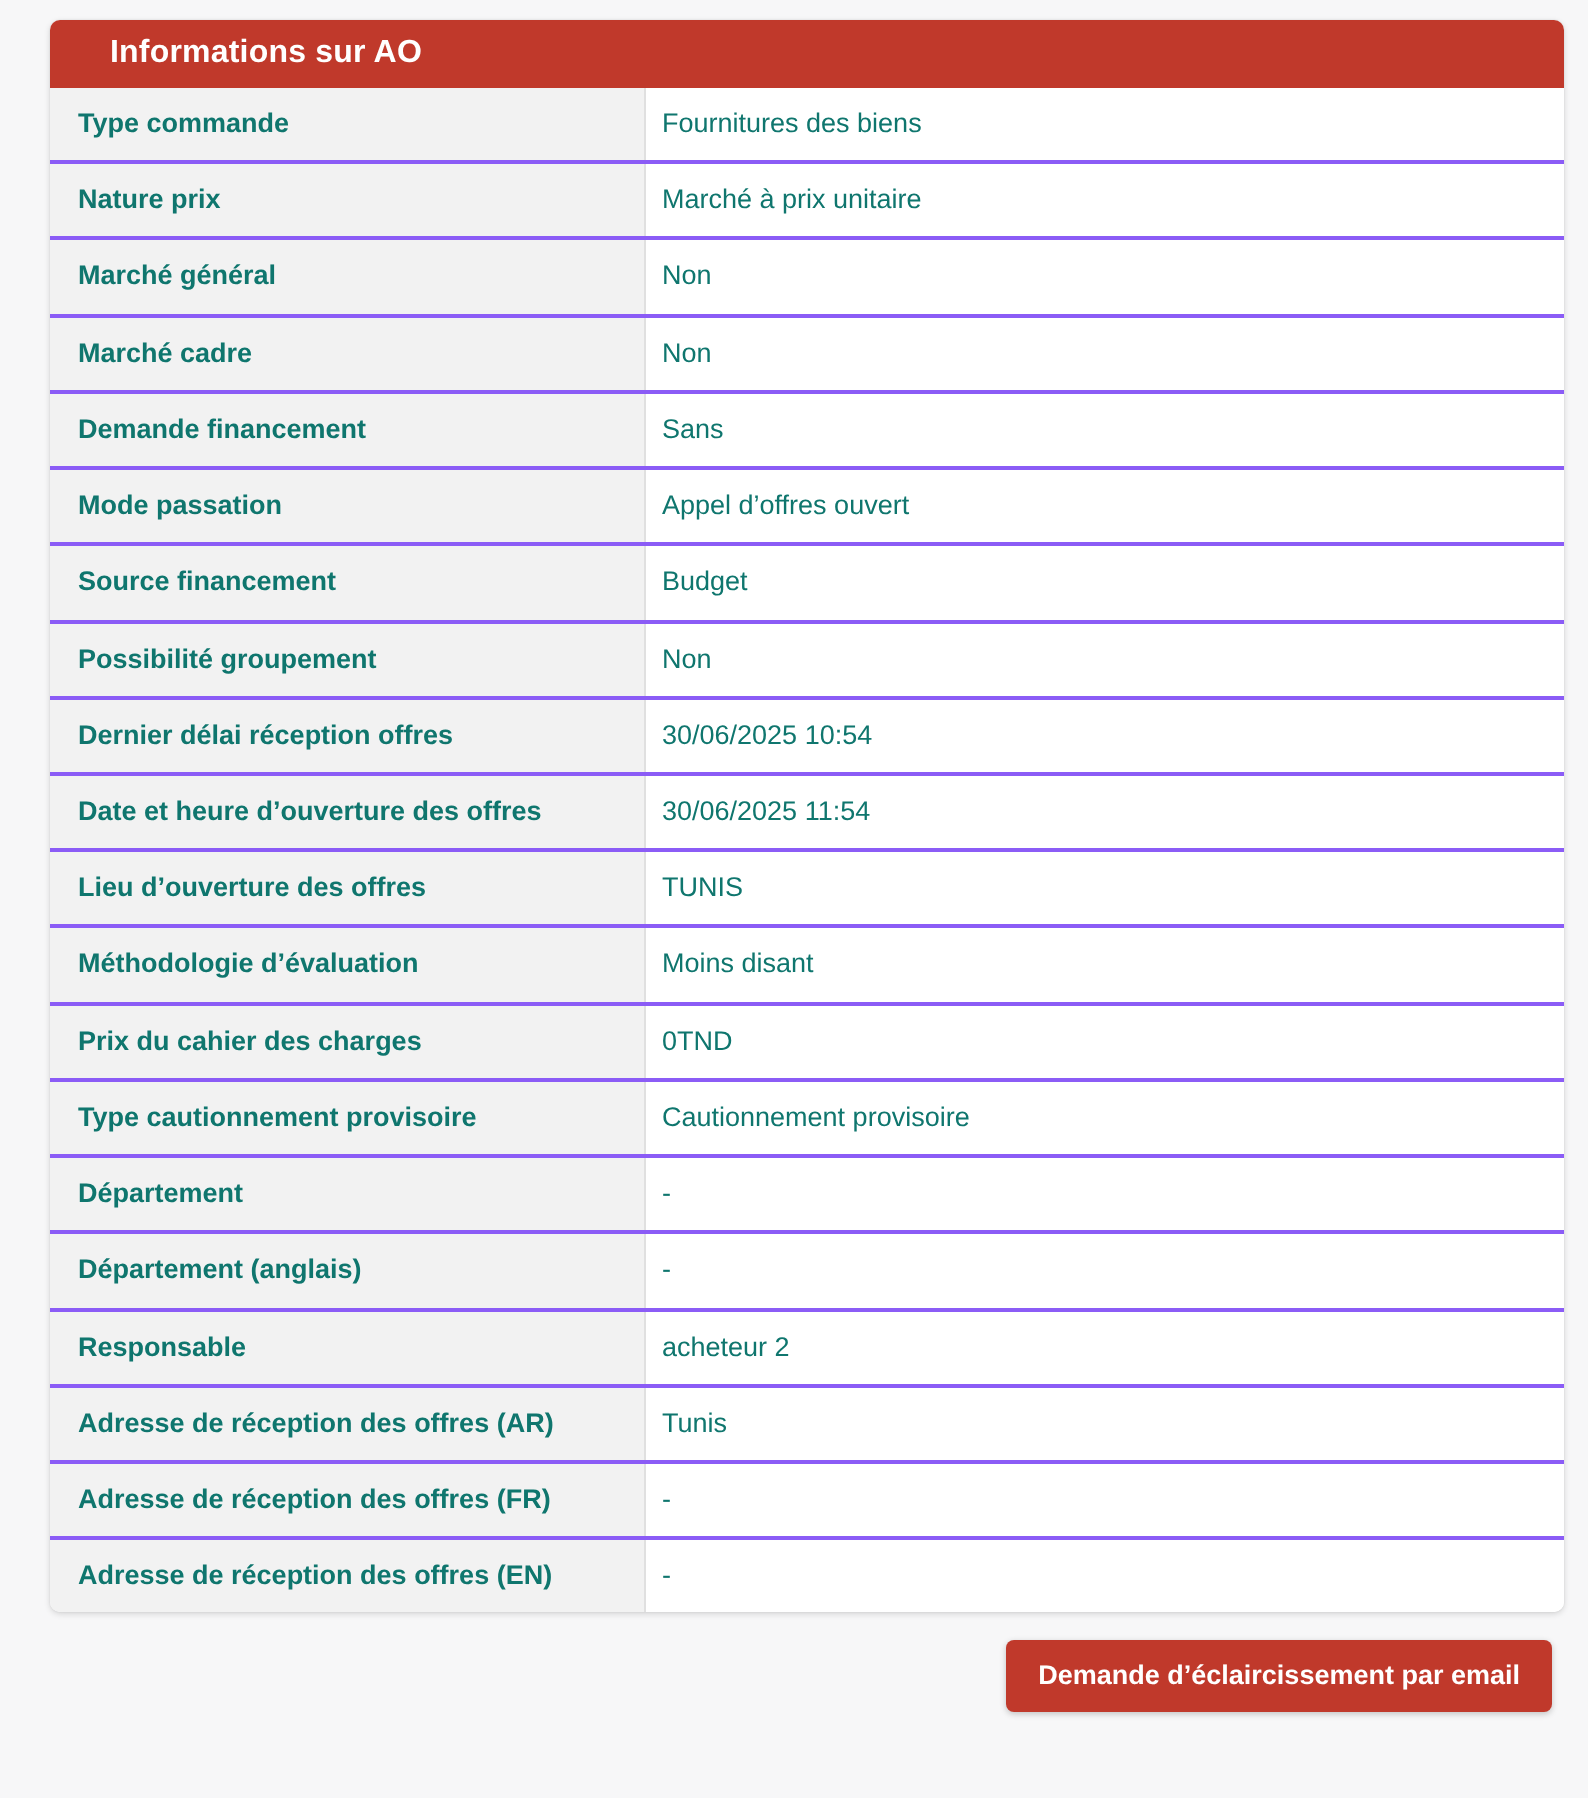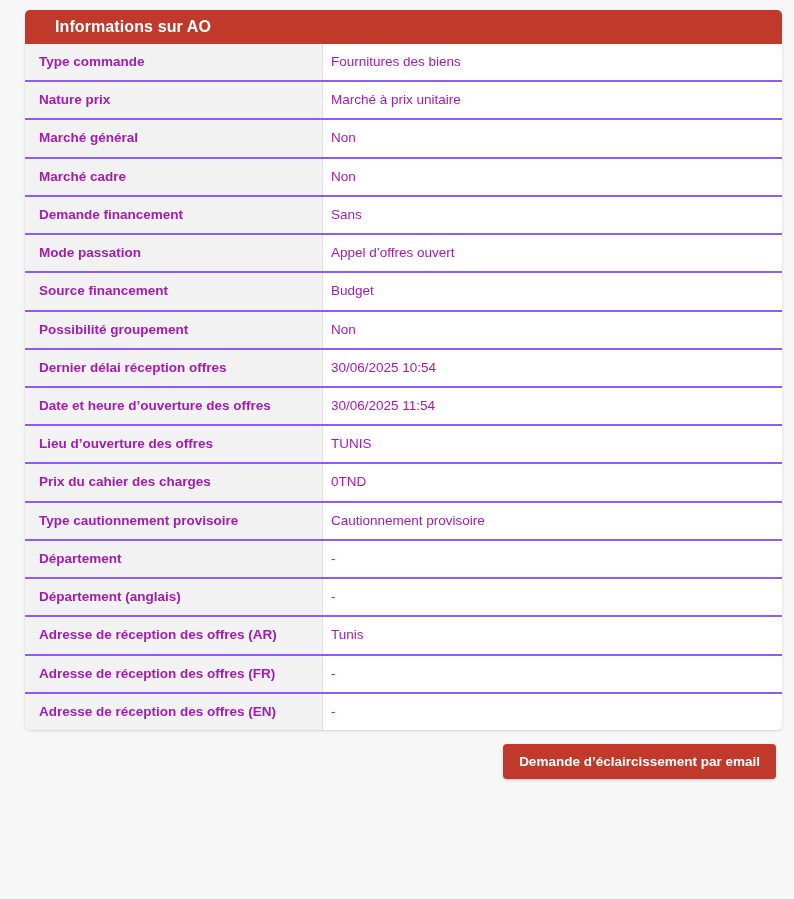--- a/index.html
+++ b/index.html
@@ -54,21 +54,21 @@
   }
   .info-table tr {
     border-top: 2px solid #8b5cf6;
   }
   .info-table tr:first-child {
     border-top: none;
   }
   .info-table td {
     vertical-align: middle;
     font-size: 13.5px;
-    color: #a21caf;
+    color: #0f766e;
     padding: 9px 10px 9px 14px;
     line-height: 1.35;
   }
   td.cell-label {
     width: 273px;
     background: #f2f2f2;
     font-weight: bold;
     border-right: 1px solid #e0e0e0;
   }
   td.cell-value {
@@ -148,34 +148,42 @@
           </tr>
           <tr>
             <td class="cell-label">Date et heure d’ouverture des offres</td>
             <td class="cell-value">30/06/2025 11:54</td>
           </tr>
           <tr>
             <td class="cell-label">Lieu d’ouverture des offres</td>
             <td class="cell-value">TUNIS</td>
           </tr>
           <tr>
+            <td class="cell-label">Méthodologie d’évaluation</td>
+            <td class="cell-value">Moins disant</td>
+          </tr>
+          <tr>
             <td class="cell-label">Prix du cahier des charges</td>
             <td class="cell-value">0TND</td>
           </tr>
           <tr>
             <td class="cell-label">Type cautionnement provisoire</td>
             <td class="cell-value">Cautionnement provisoire</td>
           </tr>
           <tr>
             <td class="cell-label">Département</td>
             <td class="cell-value">-</td>
           </tr>
           <tr>
             <td class="cell-label">Département (anglais)</td>
             <td class="cell-value">-</td>
+          </tr>
+          <tr>
+            <td class="cell-label">Responsable</td>
+            <td class="cell-value">acheteur 2</td>
           </tr>
           <tr>
             <td class="cell-label">Adresse de réception des offres (AR)</td>
             <td class="cell-value">Tunis</td>
           </tr>
           <tr>
             <td class="cell-label">Adresse de réception des offres (FR)</td>
             <td class="cell-value">-</td>
           </tr>
           <tr>

